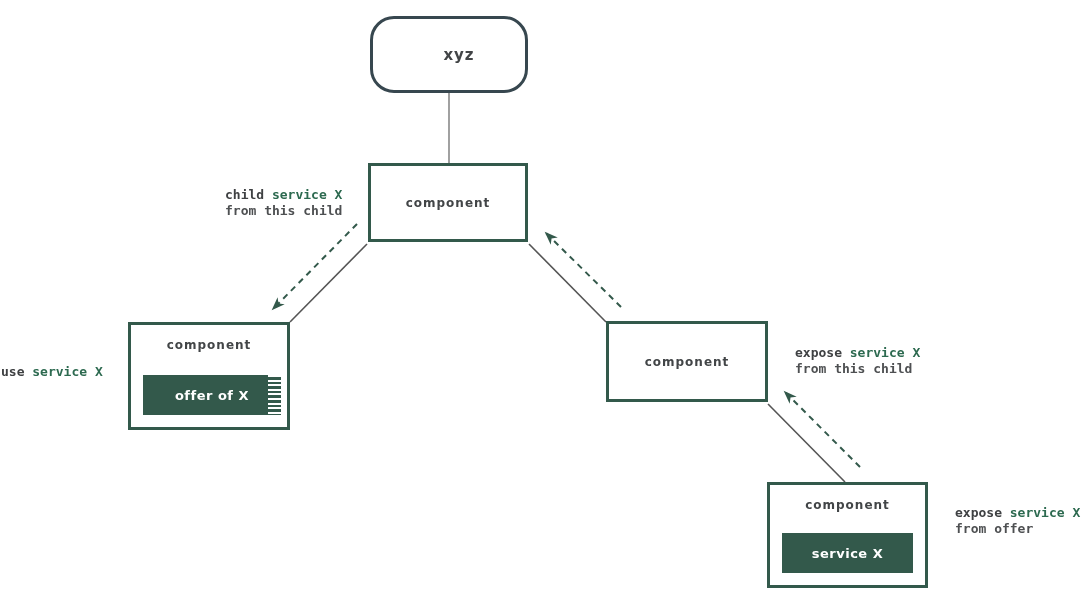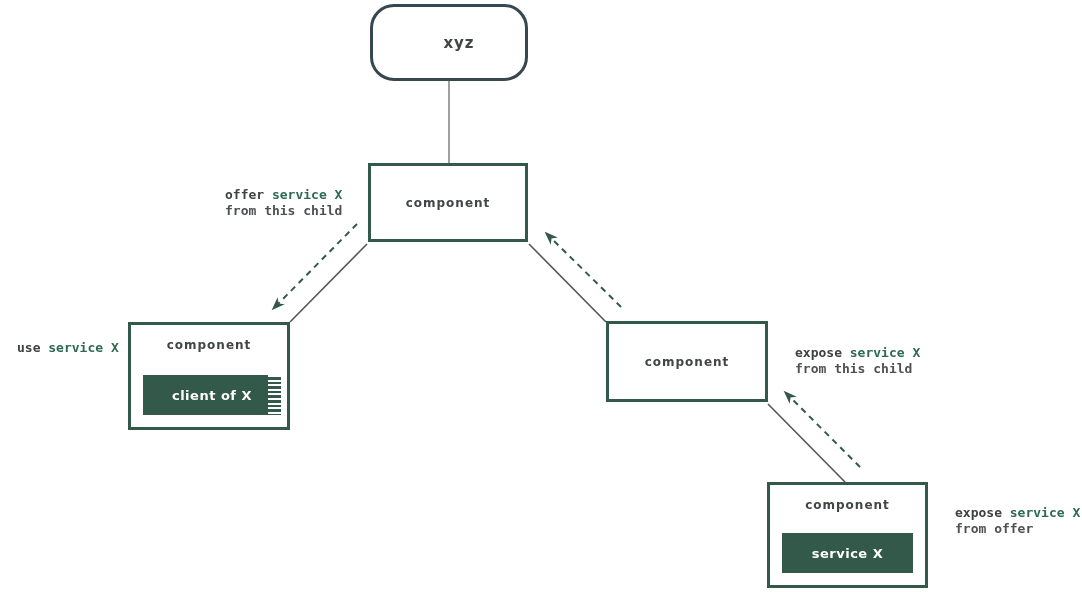--- a/index.html
+++ b/index.html
@@ -65,53 +65,53 @@
     <line x1="449" y1="81" x2="449" y2="164" stroke="#6e6e6e" stroke-width="1.3"></line>
     <line x1="367" y1="244" x2="290" y2="322" stroke-width="1.6" stroke="#555555"></line>
     <line x1="529" y1="244" x2="606" y2="322" stroke-width="1.6" stroke="#555555"></line>
     <line x1="768" y1="404" x2="845" y2="482" stroke-width="1.6" stroke="#555555"></line>
 
     <line x1="357" y1="224" x2="272" y2="310" stroke-width="2" stroke-dasharray="6 5" marker-end="url(#ah)" stroke="#33594b"></line>
     <line x1="621" y1="307" x2="545" y2="232" stroke-width="2" stroke-dasharray="6 5" marker-end="url(#ah)" stroke="#33594b"></line>
     <line x1="860" y1="467" x2="784" y2="391" stroke-width="2" stroke-dasharray="6 5" marker-end="url(#ah)" stroke="#33594b"></line>
   </svg>
 
-  <div class="node xyz" style="left:370px;top:4px;width:158px;height:77px;padding-left:20px;">
+  <div class="node xyz" style="left:370px;top:16px;width:158px;height:77px;padding-left:20px;">
     <span class="nlabel">xyz</span>
   </div>
 
   <div class="node" style="left:368px;top:163px;width:160px;height:79px;">
     <span class="nlabel">component</span>
   </div>
 
   <div class="node top-label" style="left:128px;top:322px;width:162px;height:108px;">
     <span class="nlabel">component</span>
     <div class="inner-box" style="left:12px;top:50px;width:138px;height:40px;">
-      <span class="ilabel">client of X</span>
+      <span class="ilabel">offer of X</span>
       <div class="comb"></div>
     </div>
   </div>
 
   <div class="node" style="left:606px;top:321px;width:162px;height:81px;">
     <span class="nlabel">component</span>
   </div>
 
   <div class="node top-label" style="left:767px;top:482px;width:161px;height:106px;">
     <span class="nlabel">component</span>
     <div class="inner-box" style="left:12px;top:48px;width:131px;height:40px;">
       <span class="ilabel">service X</span>
     </div>
   </div>
 
   <div class="ann" style="left:225px;top:187px;">
-    <div class="l1"><span class="verb">offer</span><span class="obj">service X</span></div>
+    <div class="l1"><span class="verb">child</span><span class="obj">service X</span></div>
     <div class="l2">from this child</div>
   </div>
 
-  <div class="ann" style="left:1px;top:340px;padding-left:16px;">
+  <div class="ann" style="left:1px;top:364px;">
     <div class="l1"><span class="verb">use</span><span class="obj">service X</span></div>
   </div>
 
   <div class="ann" style="left:795px;top:345px;">
     <div class="l1"><span class="verb">expose</span><span class="obj">service X</span></div>
     <div class="l2">from this child</div>
   </div>
 
   <div class="ann" style="left:955px;top:505px;">
     <div class="l1"><span class="verb">expose</span><span class="obj">service X</span></div>

